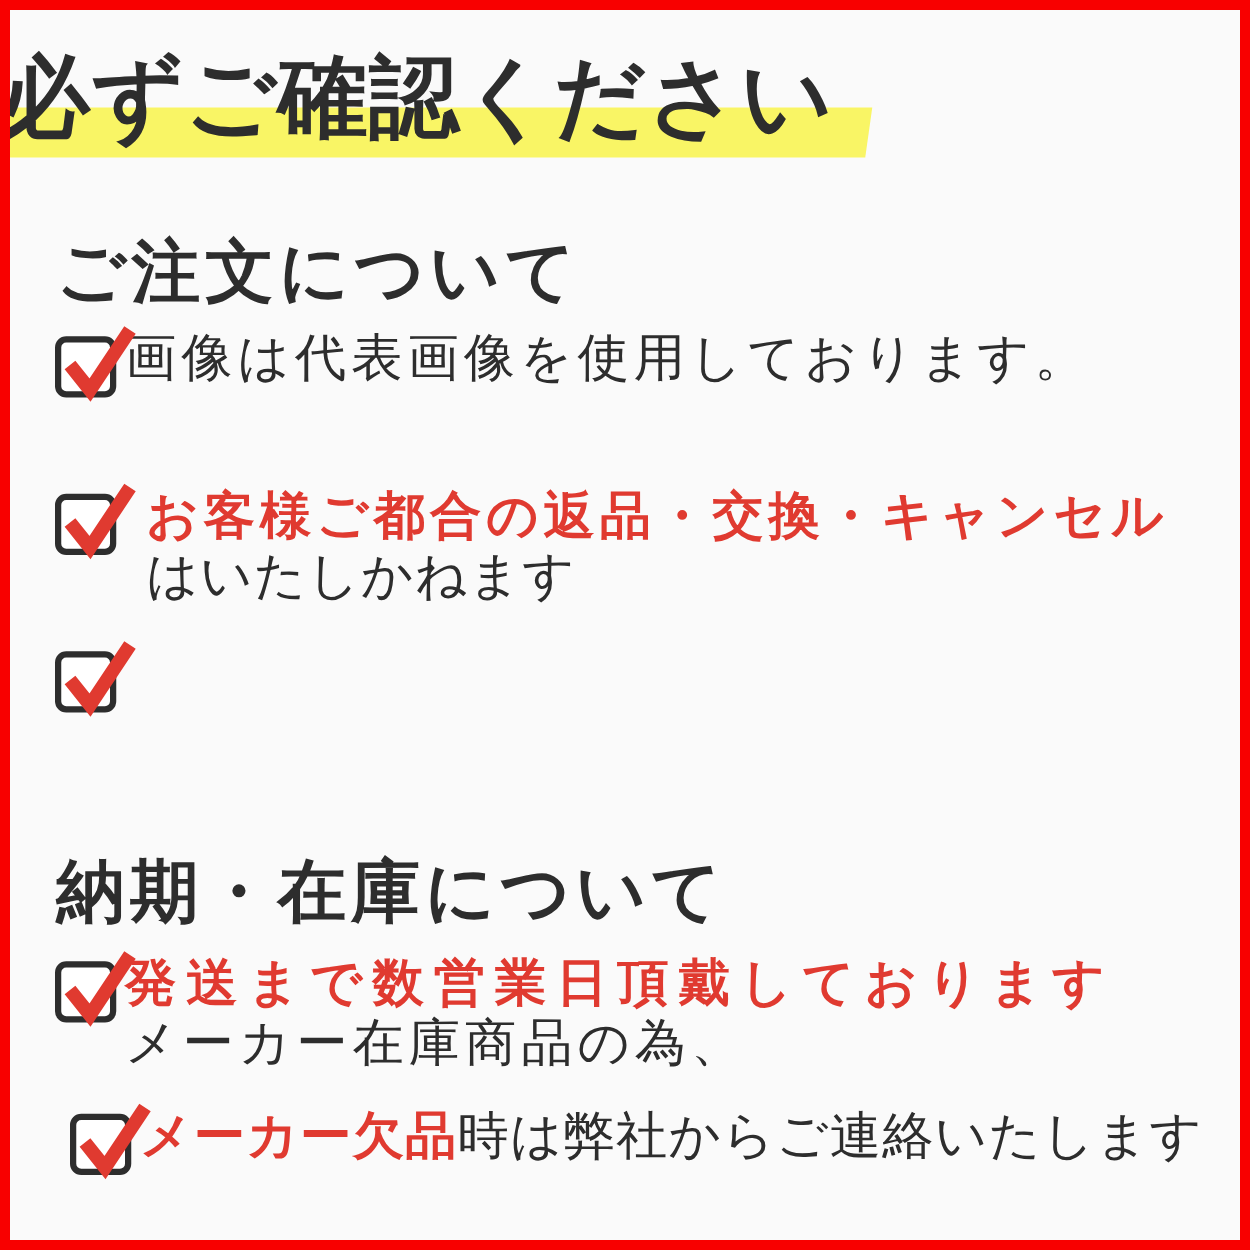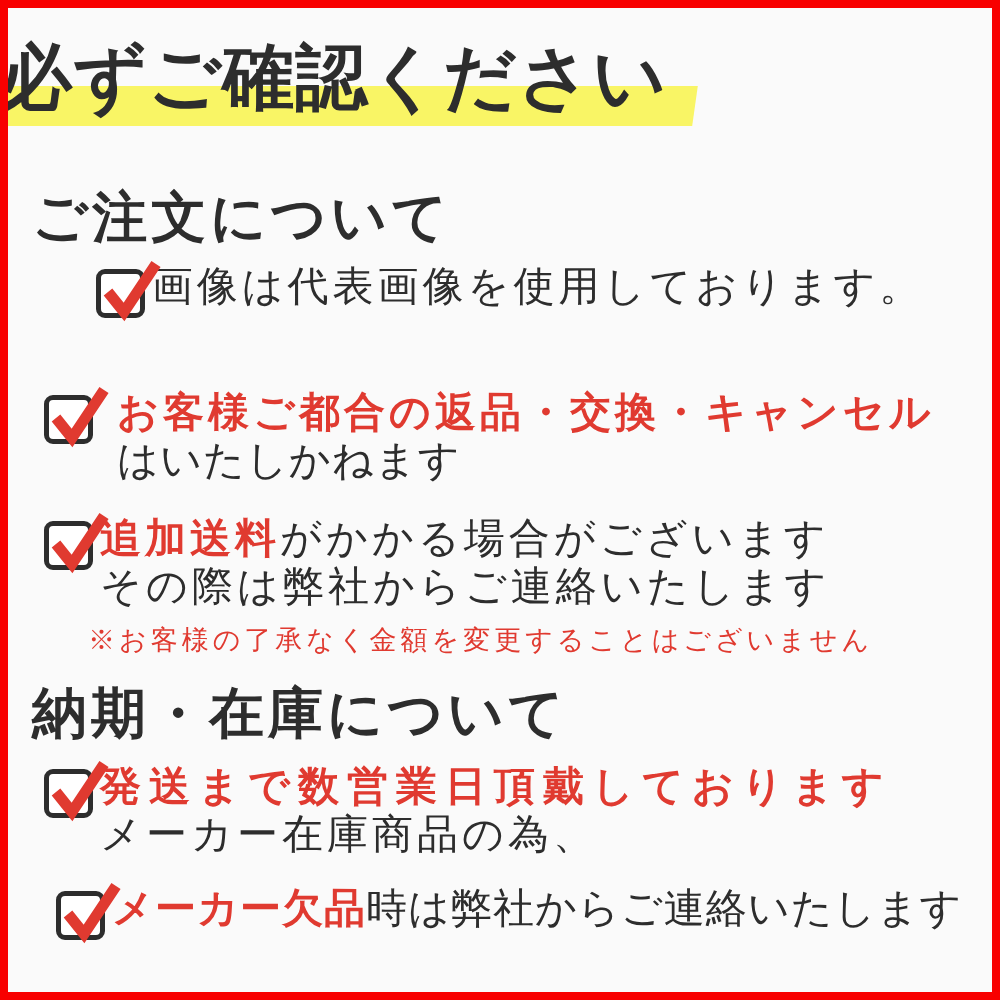--- a/index.html
+++ b/index.html
@@ -50,21 +50,21 @@
     top: 56px;
     height: 40px;
     background: var(--highlight-yellow, #f9f565);
     transform: skewX(-8deg);
     z-index: 0;
   }
 
   
   .section-heading {
     position: absolute;
-    left: 32px;
+    left: 45px;
     margin: 0;
     font-size: 55px;
     line-height: 64px;
     font-weight: 700;
     letter-spacing: 4px;
     color: var(--text-black, #2d2d2d);
     white-space: nowrap;
     z-index: 1;
   }
   #heading-order { top: 186px; }
@@ -72,21 +72,21 @@
 
   
   .item {
     position: absolute;
     left: 44px;
     right: 24px;
     display: flex;
     align-items: flex-start;
     z-index: 1;
   }
-  #item-image   { top: 262px; justify-content: center; }
+  #item-image   { top: 262px; }
   #item-return  { top: 388px; gap: 17px; }
   #item-postage { top: 514px; }
   #item-stock   { top: 762px; }
   #item-lack    { top: 884px; padding-left: 12px; }
 
   .checkbox {
     position: relative;
     flex: 0 0 auto;
     width: 39px;
     height: 39px;
@@ -170,25 +170,20 @@
       <p class="line tight"><span>はいたしかねます</span></p>
     </div>
   </div>
 
   <div class="item" id="item-postage">
     <span class="checkbox">
       <svg class="check-svg" viewBox="0 0 56 56">
         <path d="M4 30 L20 50 L52 2"></path>
       </svg>
     </span>
-    <div class="lines">
-      <p class="line"><span class="red">追加送料</span><span>がかかる場合がございます</span></p>
-      <p class="line"><span>その際は弊社からご連絡いたします</span></p>
-      <p class="note">※お客様の了承なく金額を変更することはございません</p>
-    </div>
   </div>
 
   <h2 class="section-heading" id="heading-stock">納期・在庫について</h2>
 
   <div class="item" id="item-stock">
     <span class="checkbox">
       <svg class="check-svg" viewBox="0 0 56 56">
         <path d="M4 30 L20 50 L52 2"></path>
       </svg>
     </span>

